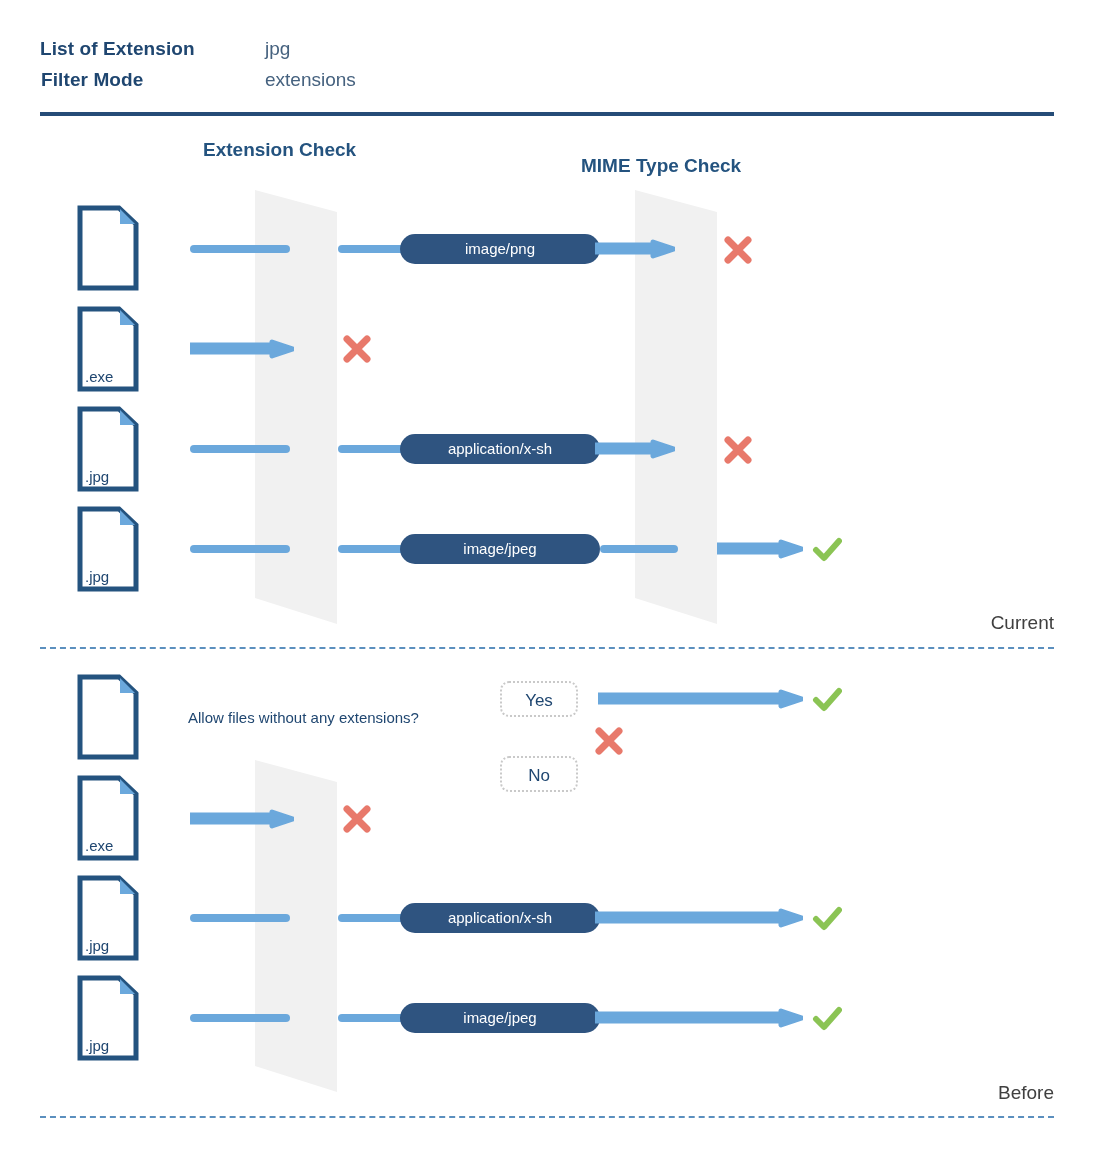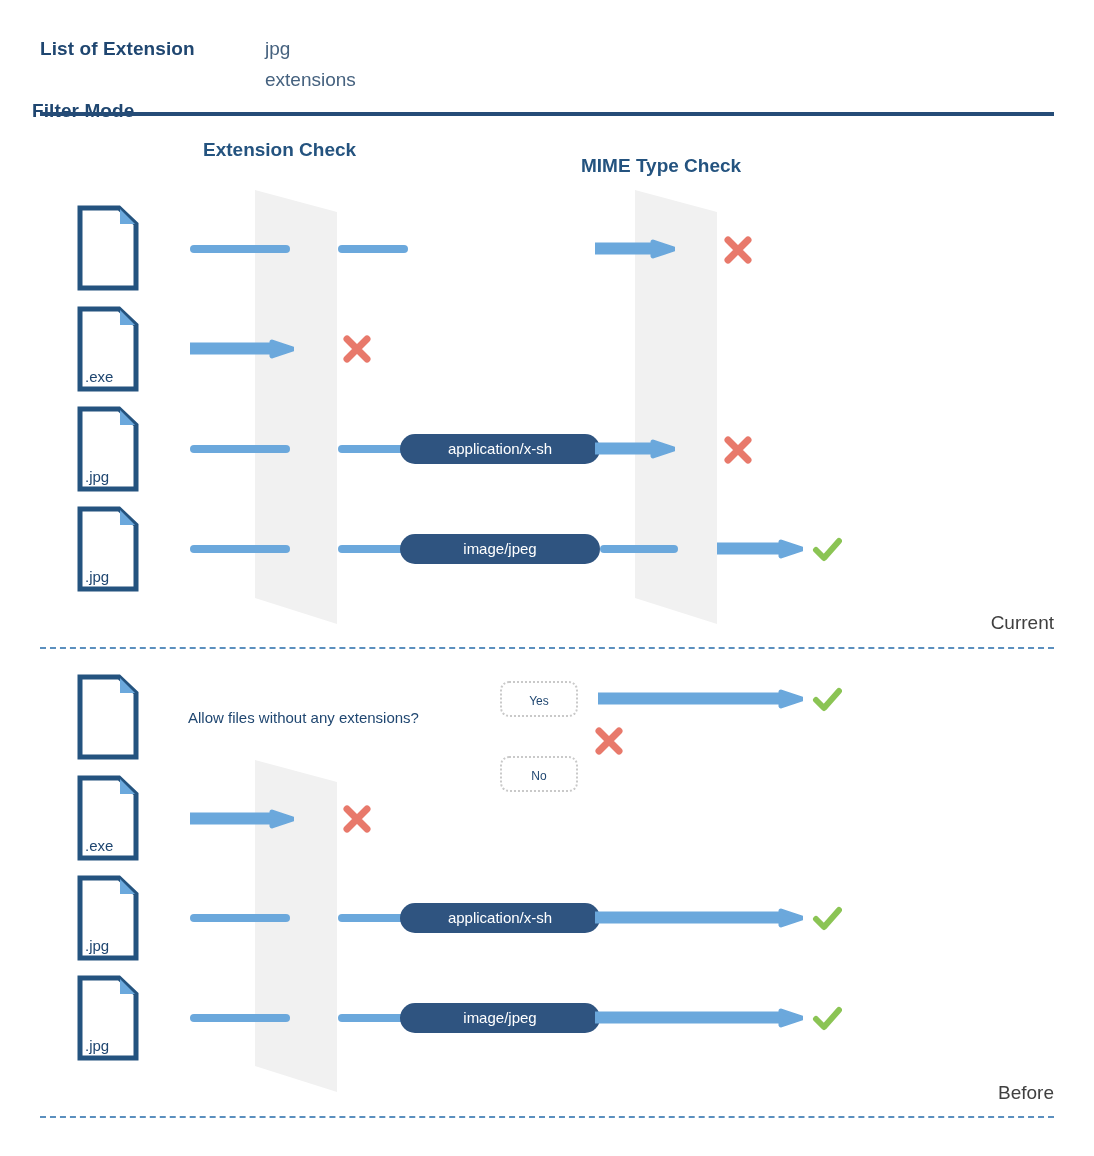--- a/index.html
+++ b/index.html
@@ -43,37 +43,37 @@
   }
 
   
   .mark{position:absolute;width:30px;height:30px;}
   .mark svg{display:block;}
 
   
   .question{position:absolute;font-size:15px;color:#1f4670;white-space:nowrap;}
   .choice{
     position:absolute;width:78px;height:36px;line-height:36px;text-align:center;
-    border:2px dotted #c9c9c9;border-radius:9px;font-size:12px;color:#1f4670;
+    border:2px dotted #c9c9c9;border-radius:9px;font-size:17px;color:#1f4670;
     background:#ffffff;box-sizing:border-box;
   }
 
   
   .sect-tag{position:absolute;right:40px;font-weight:normal;font-size:19px;color:#404040;white-space:nowrap;}
   .rule-dashed{position:absolute;left:40px;width:1014px;height:0;border-top:2px dashed #5b8fbe;}
 </style>
 </head>
 <body>
 
 <div class="stage">
 
   <div class="hdr-label" style="left:40px;top:38px;">List of Extension</div>
   <div class="hdr-value" style="left:265px;top:38px;">jpg</div>
 
-  <div class="hdr-label" style="left:32px;top:69px;margin-top:31px;">Filter Mode</div>
+  <div class="hdr-label" style="left:41px;top:69px;">Filter Mode</div>
   <div class="hdr-value" style="left:265px;top:69px;">extensions</div>
 
   <div class="rule-solid"></div>
 
   <div class="col-title" style="left:203px;top:139px;">Extension Check</div>
   <div class="col-title" style="left:581px;top:155px;">MIME Type Check</div>
 
   <div class="gate" style="left:255px;top:186px;">
     <svg width="82" height="438" viewBox="0 0 82 438">
       <polygon points="0,4 82,26 82,438 0,412" fill="#f1f1f1"></polygon>
@@ -88,20 +88,21 @@
 
   <div class="fileicon" style="left:77px;top:205px;">
     <svg width="62" height="86" viewBox="0 0 62 86">
       <path d="M3 3 H42 L59 19 V83 H3 Z" fill="#ffffff" stroke="#24537f" stroke-width="5" stroke-linejoin="miter"></path>
       <path d="M43 4 L58 19 H43 Z" fill="#6ba8dc"></path>
     </svg>
     <span class="ext"></span>
   </div>
   <div class="seg" style="left:190px;top:245px;width:100px;"></div>
   <div class="seg" style="left:338px;top:245px;width:70px;"></div>
+  <div class="pill" style="left:400px;top:234px;width:200px;">image/png</div>
   <div class="arrow" style="left:595px;top:238px;">
     <svg width="80" height="22" viewBox="0 0 80 22">
       <path d="M0 7 H58 V4 L79 11 L58 18 V14 H0 Z" fill="#6ba8dc" stroke="#6ba8dc" stroke-width="5" stroke-linejoin="round"></path>
     </svg>
   </div>
   <div class="mark" style="left:723px;top:235px;">
     <svg width="30" height="30" viewBox="0 0 30 30">
       <path d="M5 5 L25 25 M25 5 L5 25" stroke="#e8796b" stroke-width="7" stroke-linecap="round"></path>
     </svg>
   </div>

